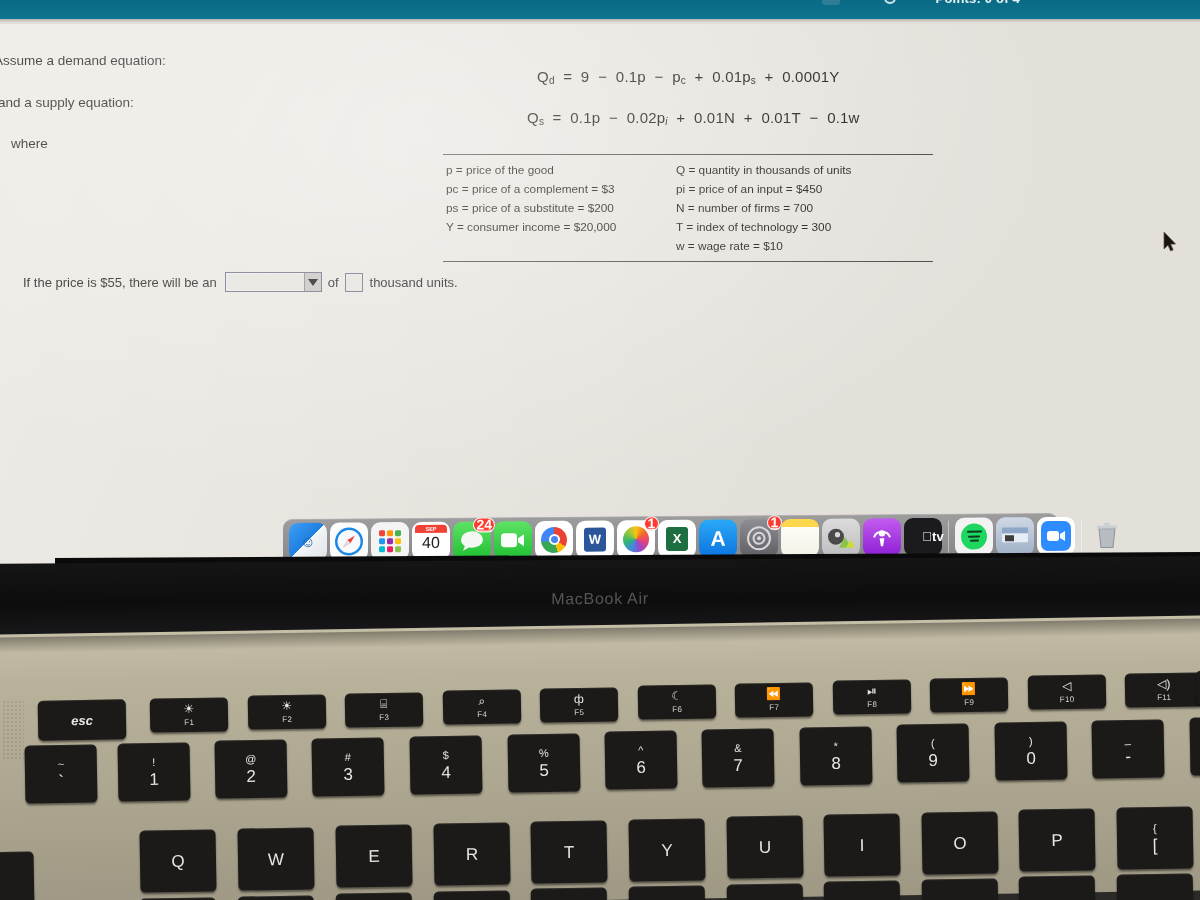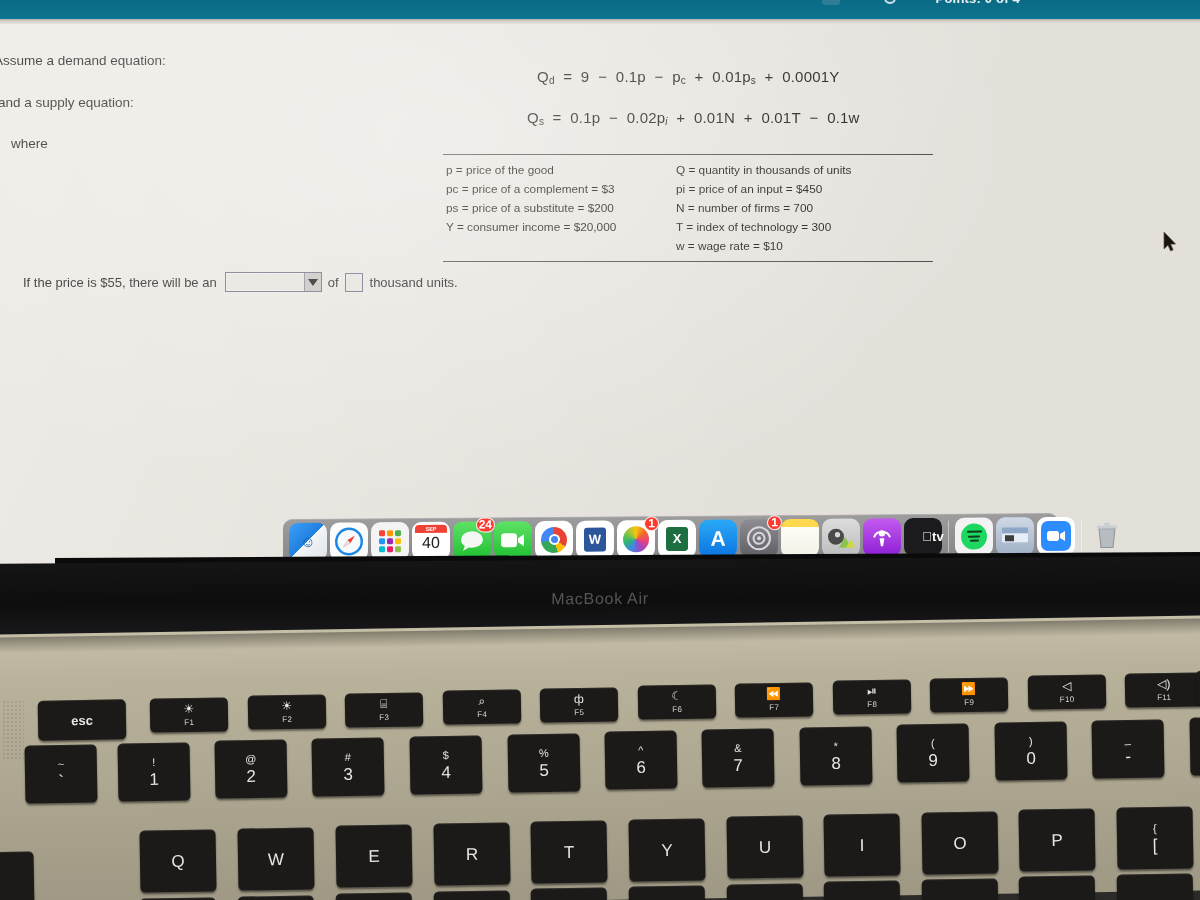--- a/index.html
+++ b/index.html
@@ -112,22 +112,22 @@
     transform: skewY(-0.45deg);
   }
   .dk { position:relative; width:38px; height:38px; border-radius:9px; flex:0 0 auto;
         display:flex; align-items:center; justify-content:center;
         font-size:17px; font-weight:bold; color:#fff; overflow:visible; }
   .dk .glyph { line-height:1; }
   .dk .dot { position:absolute; bottom:-6px; left:50%; margin-left:-1.5px;
              width:3px; height:3px; border-radius:50%; background:#f2f2f2; }
   .badge { position:absolute; top:-4px; right:-4px; min-width:15px; height:15px;
            background:#ff3b30; border:1.5px solid #f7f7f7; border-radius:8px;
-           color:#fff; font-size:12px; font-weight:bold; line-height:12px;
-           text-align:center; padding:0 2px; }
+           color:#fff; font-size:14px; font-weight:bold; line-height:12px;
+           text-align:center; padding:0 2px;text-decoration:underline; }
   .dock-sep { width:1px; height:32px; background:rgba(255,255,255,.45); margin:0 3px; flex:0 0 auto;}
 
   
   .i-finder{background:linear-gradient(135deg,#3ea0f7 0%,#1f7fe0 48%,#f3f5f7 48%,#dfe3e8 100%);}
   .i-safari{background:#fcfcfc;}
   .i-launchpad{background:#f4f4f4;}
   .i-calendar{background:#fff;}
   .i-messages{background:linear-gradient(180deg,#5ee265 0%,#1fbf32 100%);}
   .i-facetime{background:linear-gradient(180deg,#5ee265 0%,#1fbf32 100%);}
   .i-chrome{background:#fff;}
@@ -448,21 +448,21 @@
   <div id="bezel-bottom" data-interactable="false">
     <div class="model" data-interactable="false">MacBook Air</div>
   </div>
 
   <div id="base" data-interactable="false"></div>
   <div id="base-shadow" data-interactable="false"></div>
   <div id="speaker-l" data-interactable="false"></div>
 
   <div id="kb" data-interactable="true">
       <div class="key esc" data-interactable="true" style="left: 38px; top: 60px; width: 88px; height: 40px; transform: rotate(-1deg);">
-        <span class="top" style="font-weight:bold;font-size:13px">esc</span>
+        <span class="top" style="font-style:italic;font-weight:bold;font-size:13px">esc</span>
       </div>
       <div class="key fn" data-interactable="true" style="left: 150px; top: 58px; width: 78px; height: 34px; transform: rotate(-1deg);">
         <span class="top" data-interactable="false">☀</span>
         <span class="lbl" data-interactable="false">F1</span>
       </div>
       <div class="key fn" data-interactable="true" style="left: 248px; top: 55px; width: 78px; height: 34px; transform: rotate(-1deg);">
         <span class="top" data-interactable="false">☀</span>
         <span class="lbl" data-interactable="false">F2</span>
       </div>
       <div class="key fn" data-interactable="true" style="left: 345px; top: 53px; width: 78px; height: 34px; transform: rotate(-1deg);">

